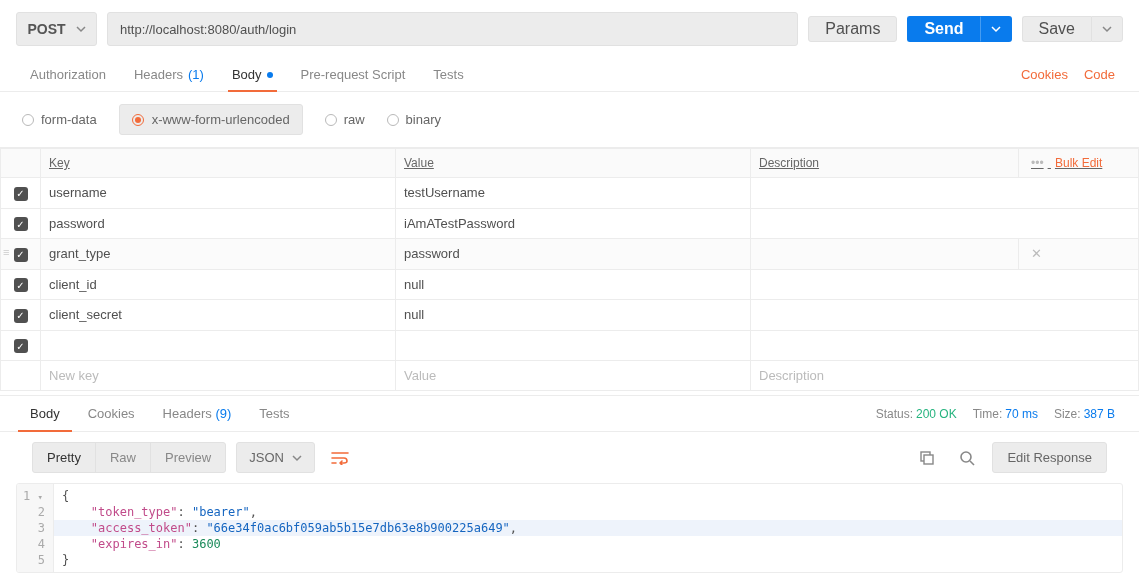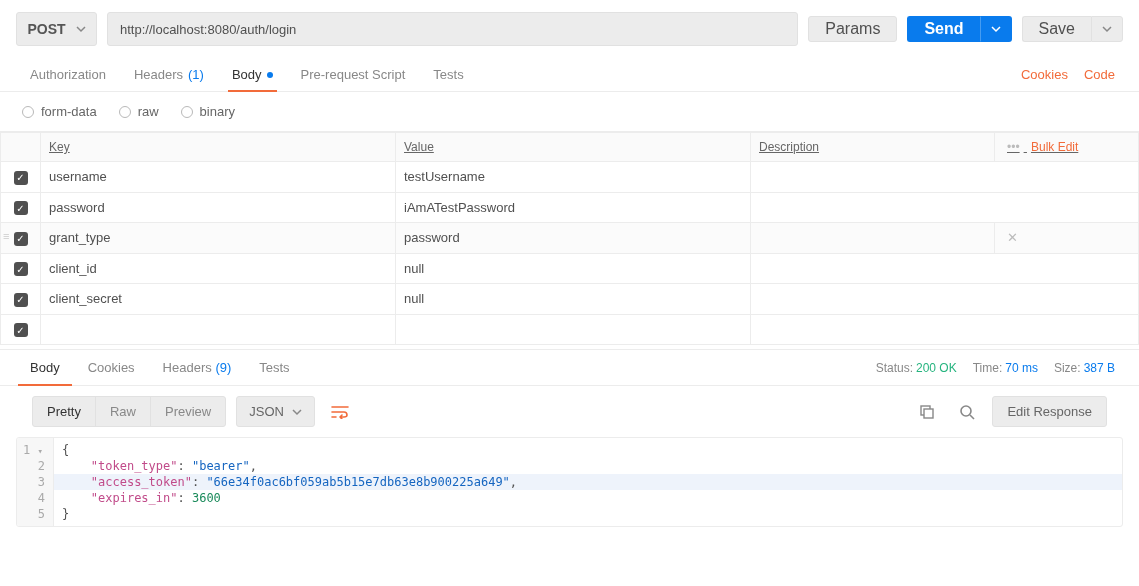--- a/index.html
+++ b/index.html
@@ -34,21 +34,21 @@
   .radio.sel .circ { border-color: #f26b3a; }
   .radio.sel .circ::after { content: ""; width: 6px; height: 6px; background: #f26b3a; border-radius: 50%; }
   
   
   .kv-table { width: 100%; border-collapse: collapse; }
   .kv-table th, .kv-table td { text-align: left; font-weight: normal; padding: 7px 8px; border: 1px solid #ececec; }
   .kv-table tr.header th { background: #fafafa; color: #666; font-size: 12px; text-decoration: underline; }
   .cb-col { width: 40px; text-align: center !important; }
   .key-col { width: 355px; }
   .val-col { width: 355px; }
-  .act-col { width: 144px; text-align: right; }
+  .act-col { width: 120px; text-align: right; }
   .cbx { width: 14px; height: 14px; background: #505050; border-radius: 3px; display: inline-flex; align-items: center; justify-content: center; color: #fff; font-size: 10px; cursor: pointer; }
   .ph { color: #bbb; }
   .row-icon { color: #bbb; cursor: pointer; padding: 0 4px; }
   .grip { position: absolute; left: 2px; color: #ccc; font-size: 11px; }
   tr.hover { background: #fbfbfb; position: relative; }
   tr.hover td:first-child { position: relative; }
   
   
   .resp-bar { display: flex; align-items: center; padding: 0 16px; border-top: 1px solid #ececec; border-bottom: 1px solid #ececec; margin-top: 4px; }
   .resp-tab { padding: 10px 14px; color: #888; cursor: pointer; position: relative; }
@@ -131,20 +131,24 @@
   <div class="spacer"></div>
   <div class="link">Cookies</div>
   <div class="link">Code</div>
 </div>
 
 <div class="radios">
   <div class="radio">
       <span class="circ"></span>
       <span>form-data</span>
     </div>
+  <div class="radio sel">
+      <span class="circ"></span>
+      <span>x-www-form-urlencoded</span>
+    </div>
   <div class="radio">
       <span class="circ"></span>
       <span>raw</span>
     </div>
   <div class="radio">
       <span class="circ"></span>
       <span>binary</span>
     </div>
 </div>
 
@@ -190,20 +194,26 @@
     <td>client_secret</td>
     <td>null</td>
     <td colspan="2"></td>
   </tr>
   <tr>
     <td class="cb-col"><span class="cbx">✓</span></td>
     <td></td>
     <td></td>
     <td colspan="2"></td>
   </tr>
+  <tr>
+    <td class="cb-col"></td>
+    <td class="ph">New key</td>
+    <td class="ph">Value</td>
+    <td colspan="2" class="ph">Description</td>
+  </tr>
 </tbody>
   </table>
 
 <div class="resp-bar">
   <div class="resp-tab active">Body</div>
   <div class="resp-tab">Cookies</div>
   <div class="resp-tab">
     <span>Headers</span>
     <span class="count">(9)</span>
   </div>

